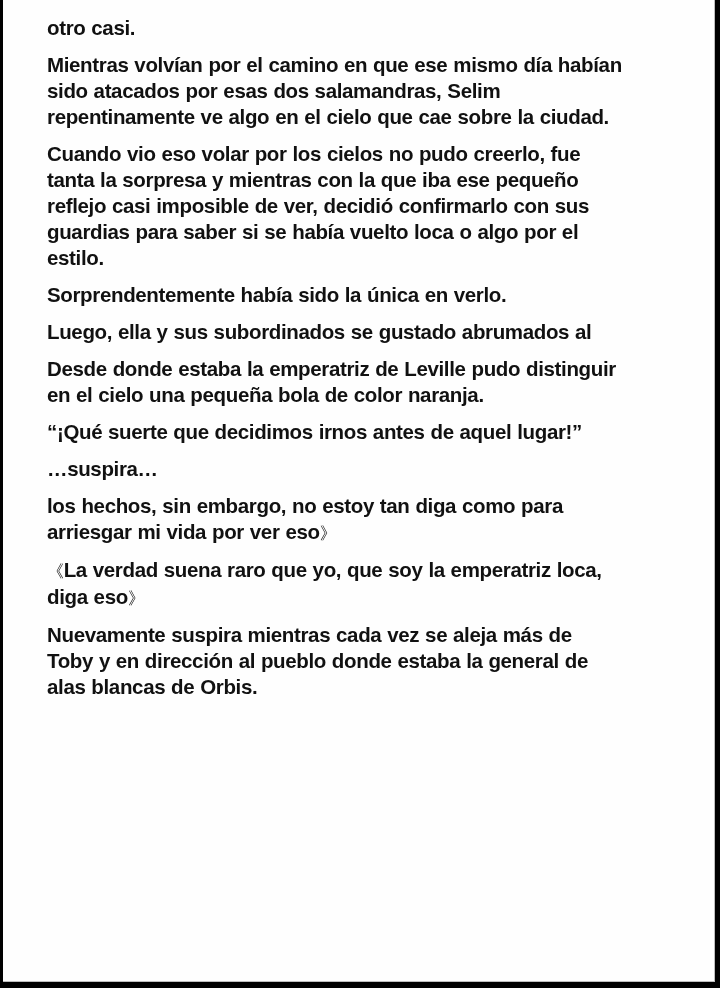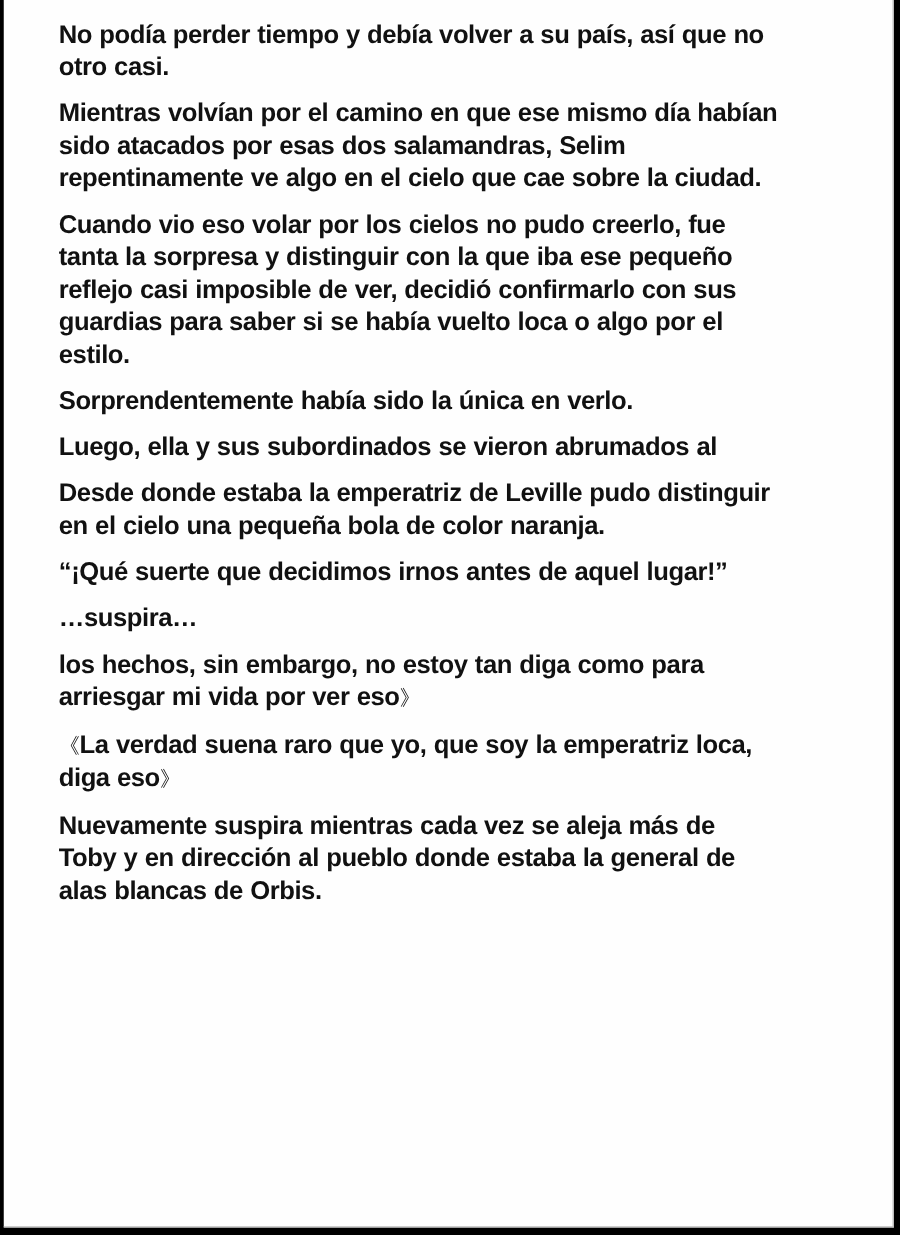--- a/index.html
+++ b/index.html
@@ -51,44 +51,43 @@
       font-size: 17px;
     }
   </style>
 </head>
 <body>
 
 <div class="page">
   <div class="text">
 
     <p class="para">
-      <span class="line">No podía perder tiempo y debía volver a su país, así que no</span>
       <span class="line">otro casi.</span>
     </p>
 
     <p class="para">
       <span class="line">Mientras volvían por el camino en que ese mismo día habían</span>
       <span class="line">sido atacados por esas dos salamandras, Selim</span>
       <span class="line">repentinamente ve algo en el cielo que cae sobre la ciudad.</span>
     </p>
 
     <p class="para">
       <span class="line">Cuando vio eso volar por los cielos no pudo creerlo, fue</span>
-      <span class="line">tanta la sorpresa y distinguir con la que iba ese pequeño</span>
+      <span class="line">tanta la sorpresa y mientras con la que iba ese pequeño</span>
       <span class="line">reflejo casi imposible de ver, decidió confirmarlo con sus</span>
       <span class="line">guardias para saber si se había vuelto loca o algo por el</span>
       <span class="line">estilo.</span>
     </p>
 
     <p class="para">
       <span class="line">Sorprendentemente había sido la única en verlo.</span>
     </p>
 
     <p class="para">
-      <span class="line">Luego, ella y sus subordinados se vieron abrumados al</span>
+      <span class="line">Luego, ella y sus subordinados se gustado abrumados al</span>
     </p>
 
     <p class="para">
       <span class="line">Desde donde estaba la emperatriz de Leville pudo distinguir</span>
       <span class="line">en el cielo una pequeña bola de color naranja.</span>
     </p>
 
     <p class="para">
       <span class="line">“¡Qué suerte que decidimos irnos antes de aquel lugar!”</span>
     </p>

